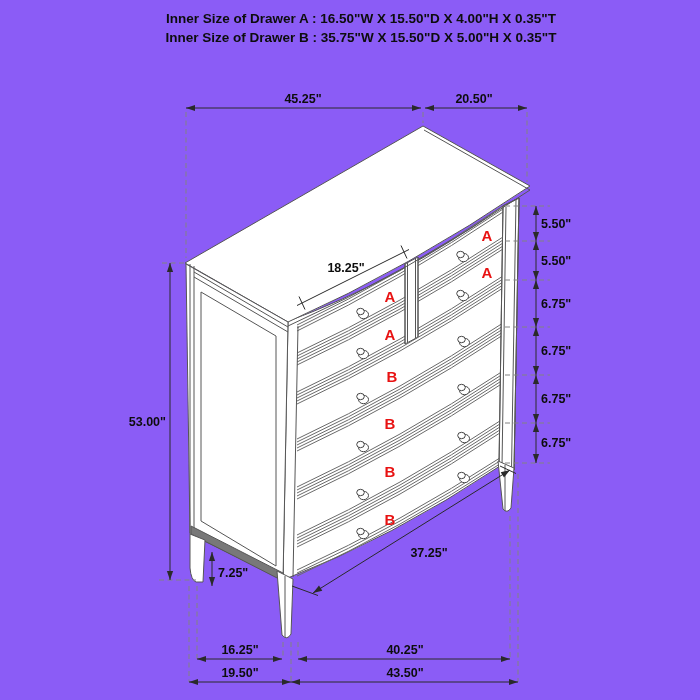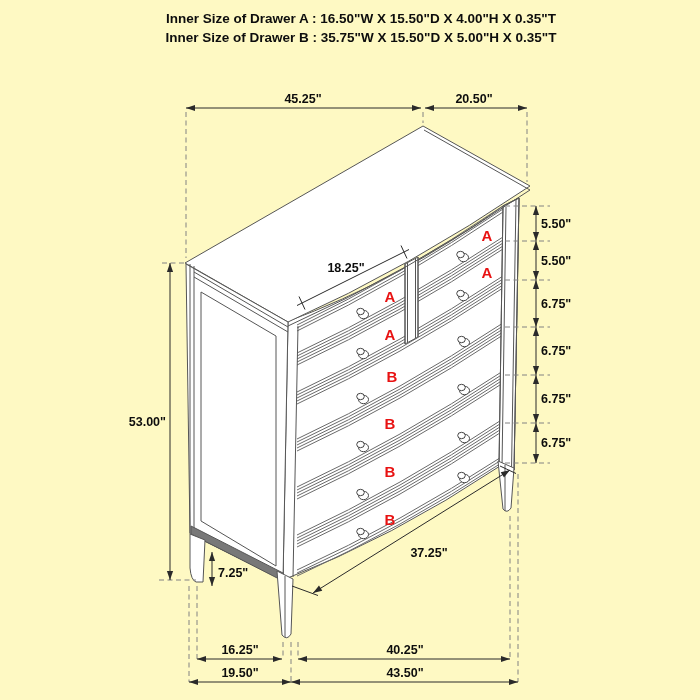--- a/index.html
+++ b/index.html
@@ -1,16 +1,16 @@
 <!DOCTYPE html>
 <html><head>
 <meta charset="utf-8">
 <style>
   html,body{margin:0;padding:0;background:#ffffff;}
-  .stage{width:700px;height:700px;position:relative;background:#fef9c3;overflow:hidden;}
+  .stage{width:700px;height:700px;position:relative;background:#8b5cf6;overflow:hidden;}
   svg{display:block;}
   .titletxt{font:bold 13.5px "Liberation Sans",sans-serif;fill:#0d0d0d;}
   .dimtxt{font:bold 12.5px "Liberation Sans",sans-serif;fill:#0d0d0d;}
   .redtxt{font:bold 15px "Liberation Sans",sans-serif;fill:#e81212;}
   .dim{stroke:#2a2a2a;stroke-width:1;fill:none;}
   .dash{stroke:#828282;stroke-width:1;fill:none;stroke-dasharray:5 3.5;}
   .fl{stroke:#565656;stroke-width:1;fill:none;}
   .flw{stroke:#565656;stroke-width:1;fill:#ffffff;}
   .band{stroke:#6a6a6a;stroke-width:1;fill:none;}
   .arrow{fill:#2a2a2a;stroke:none;}

